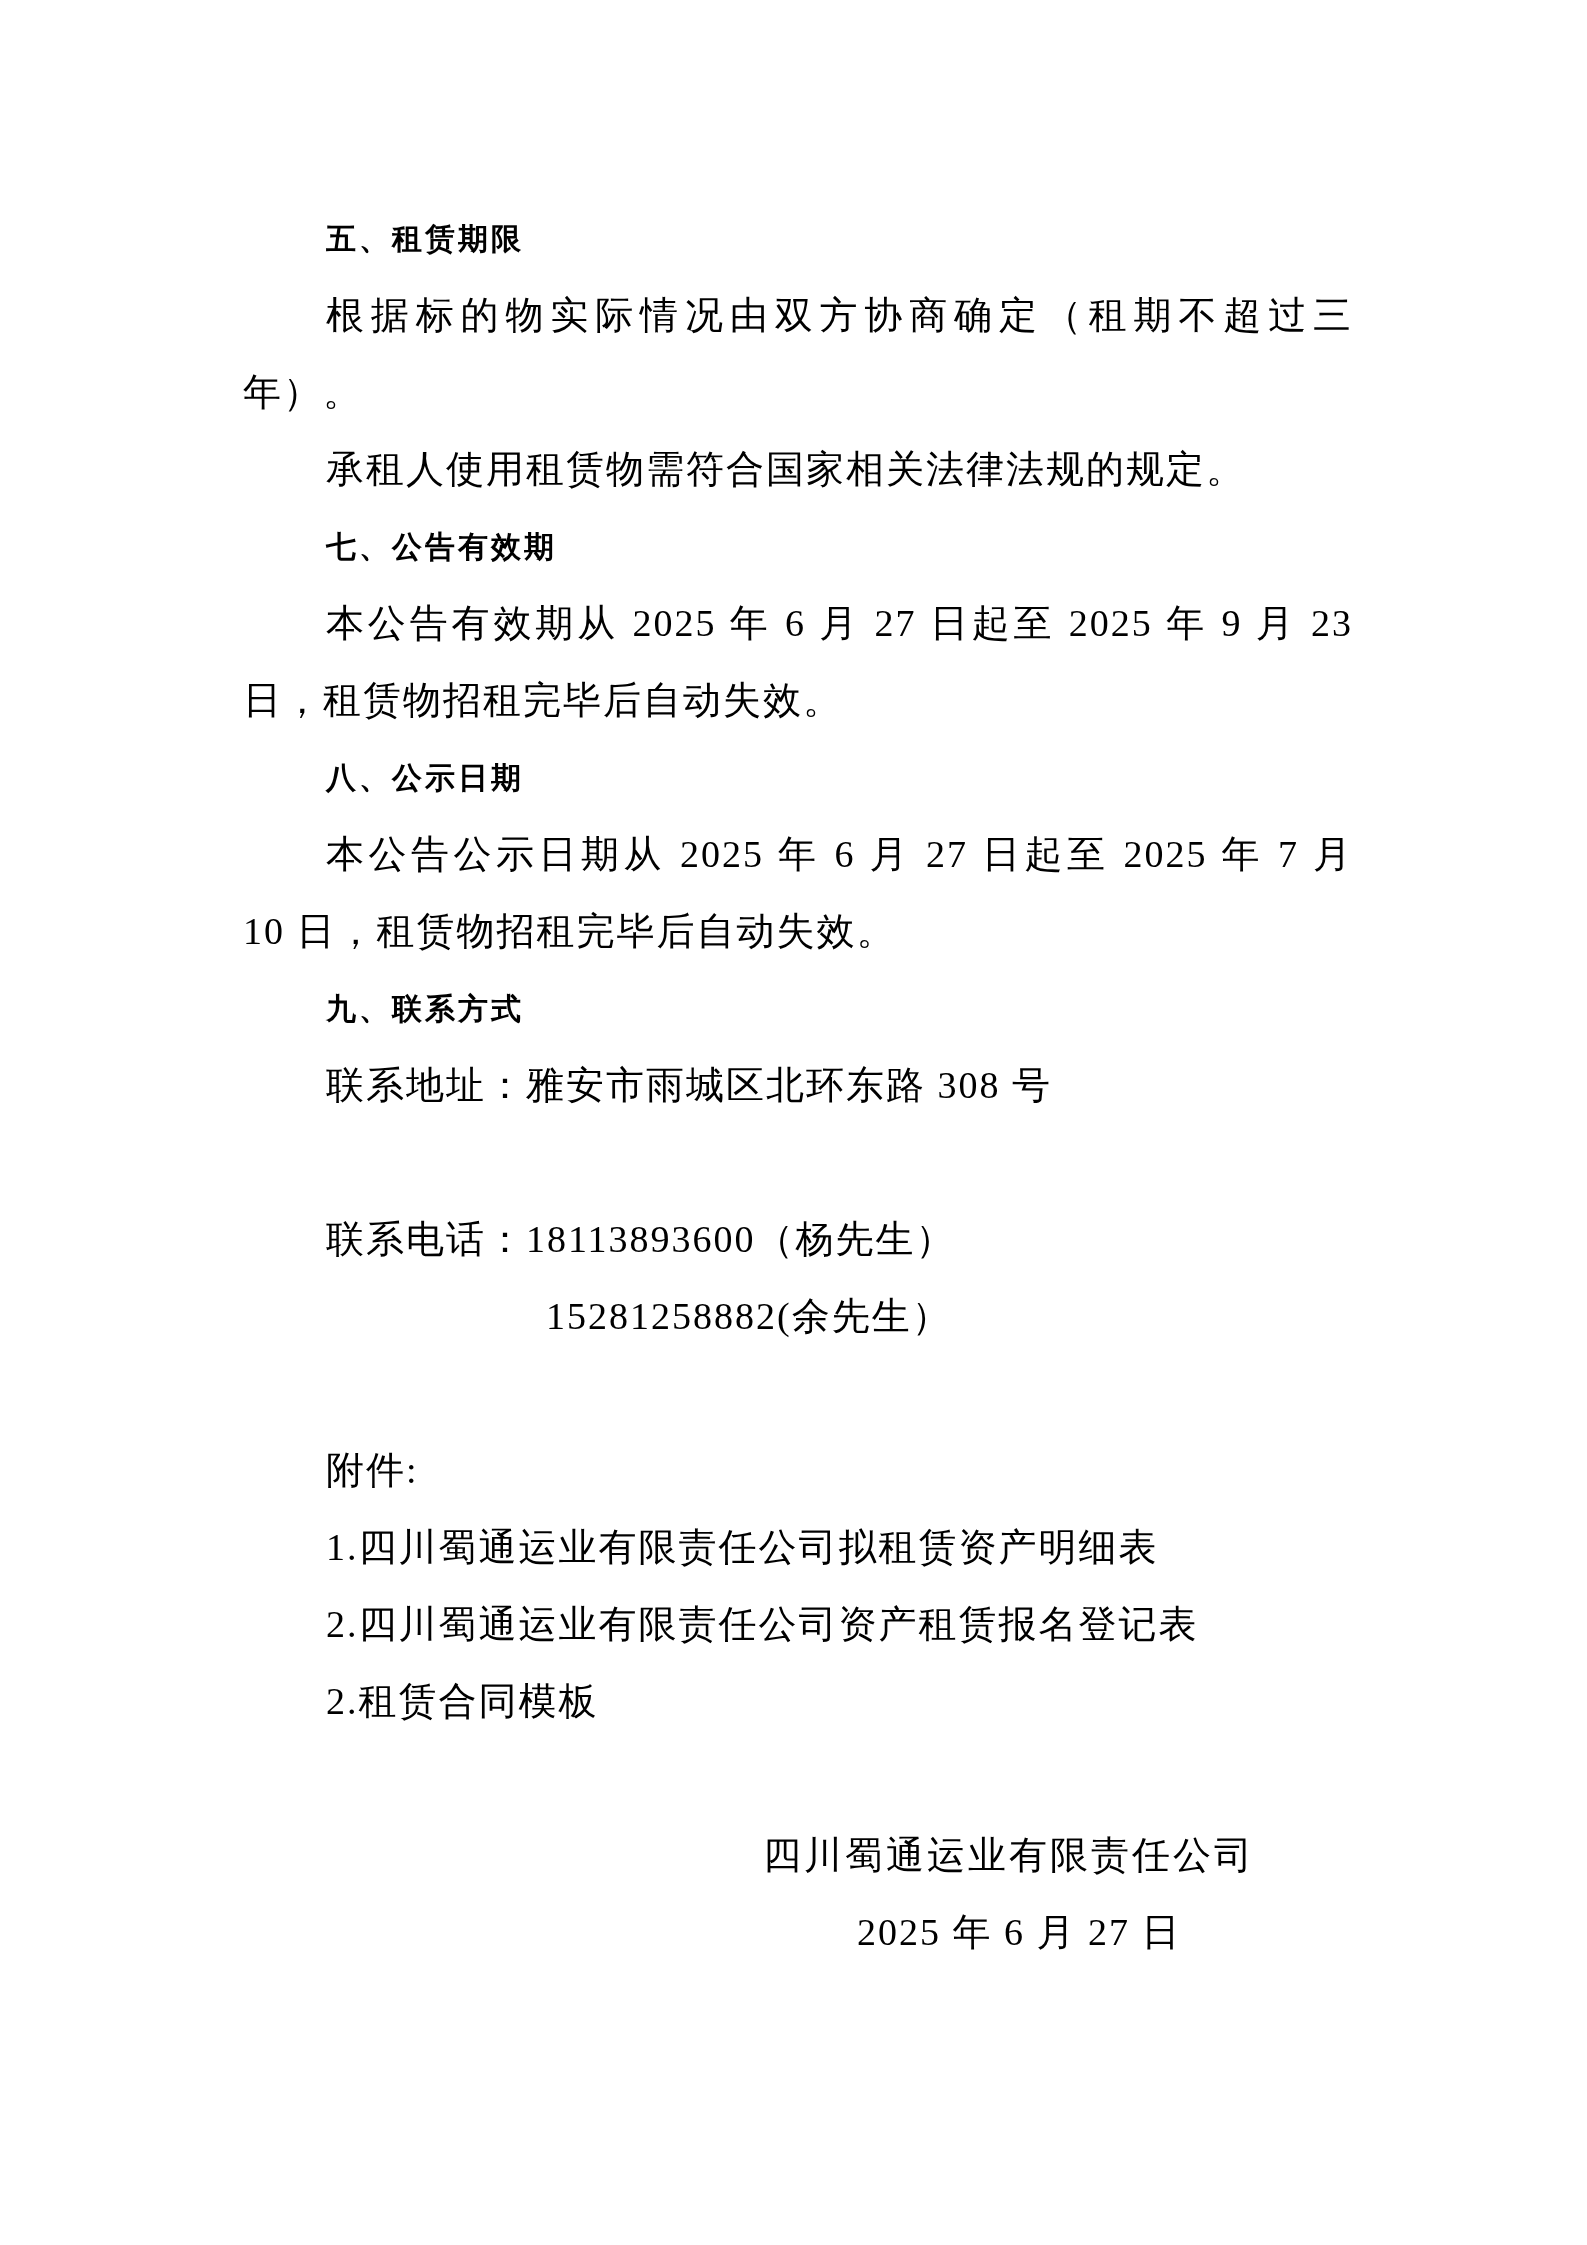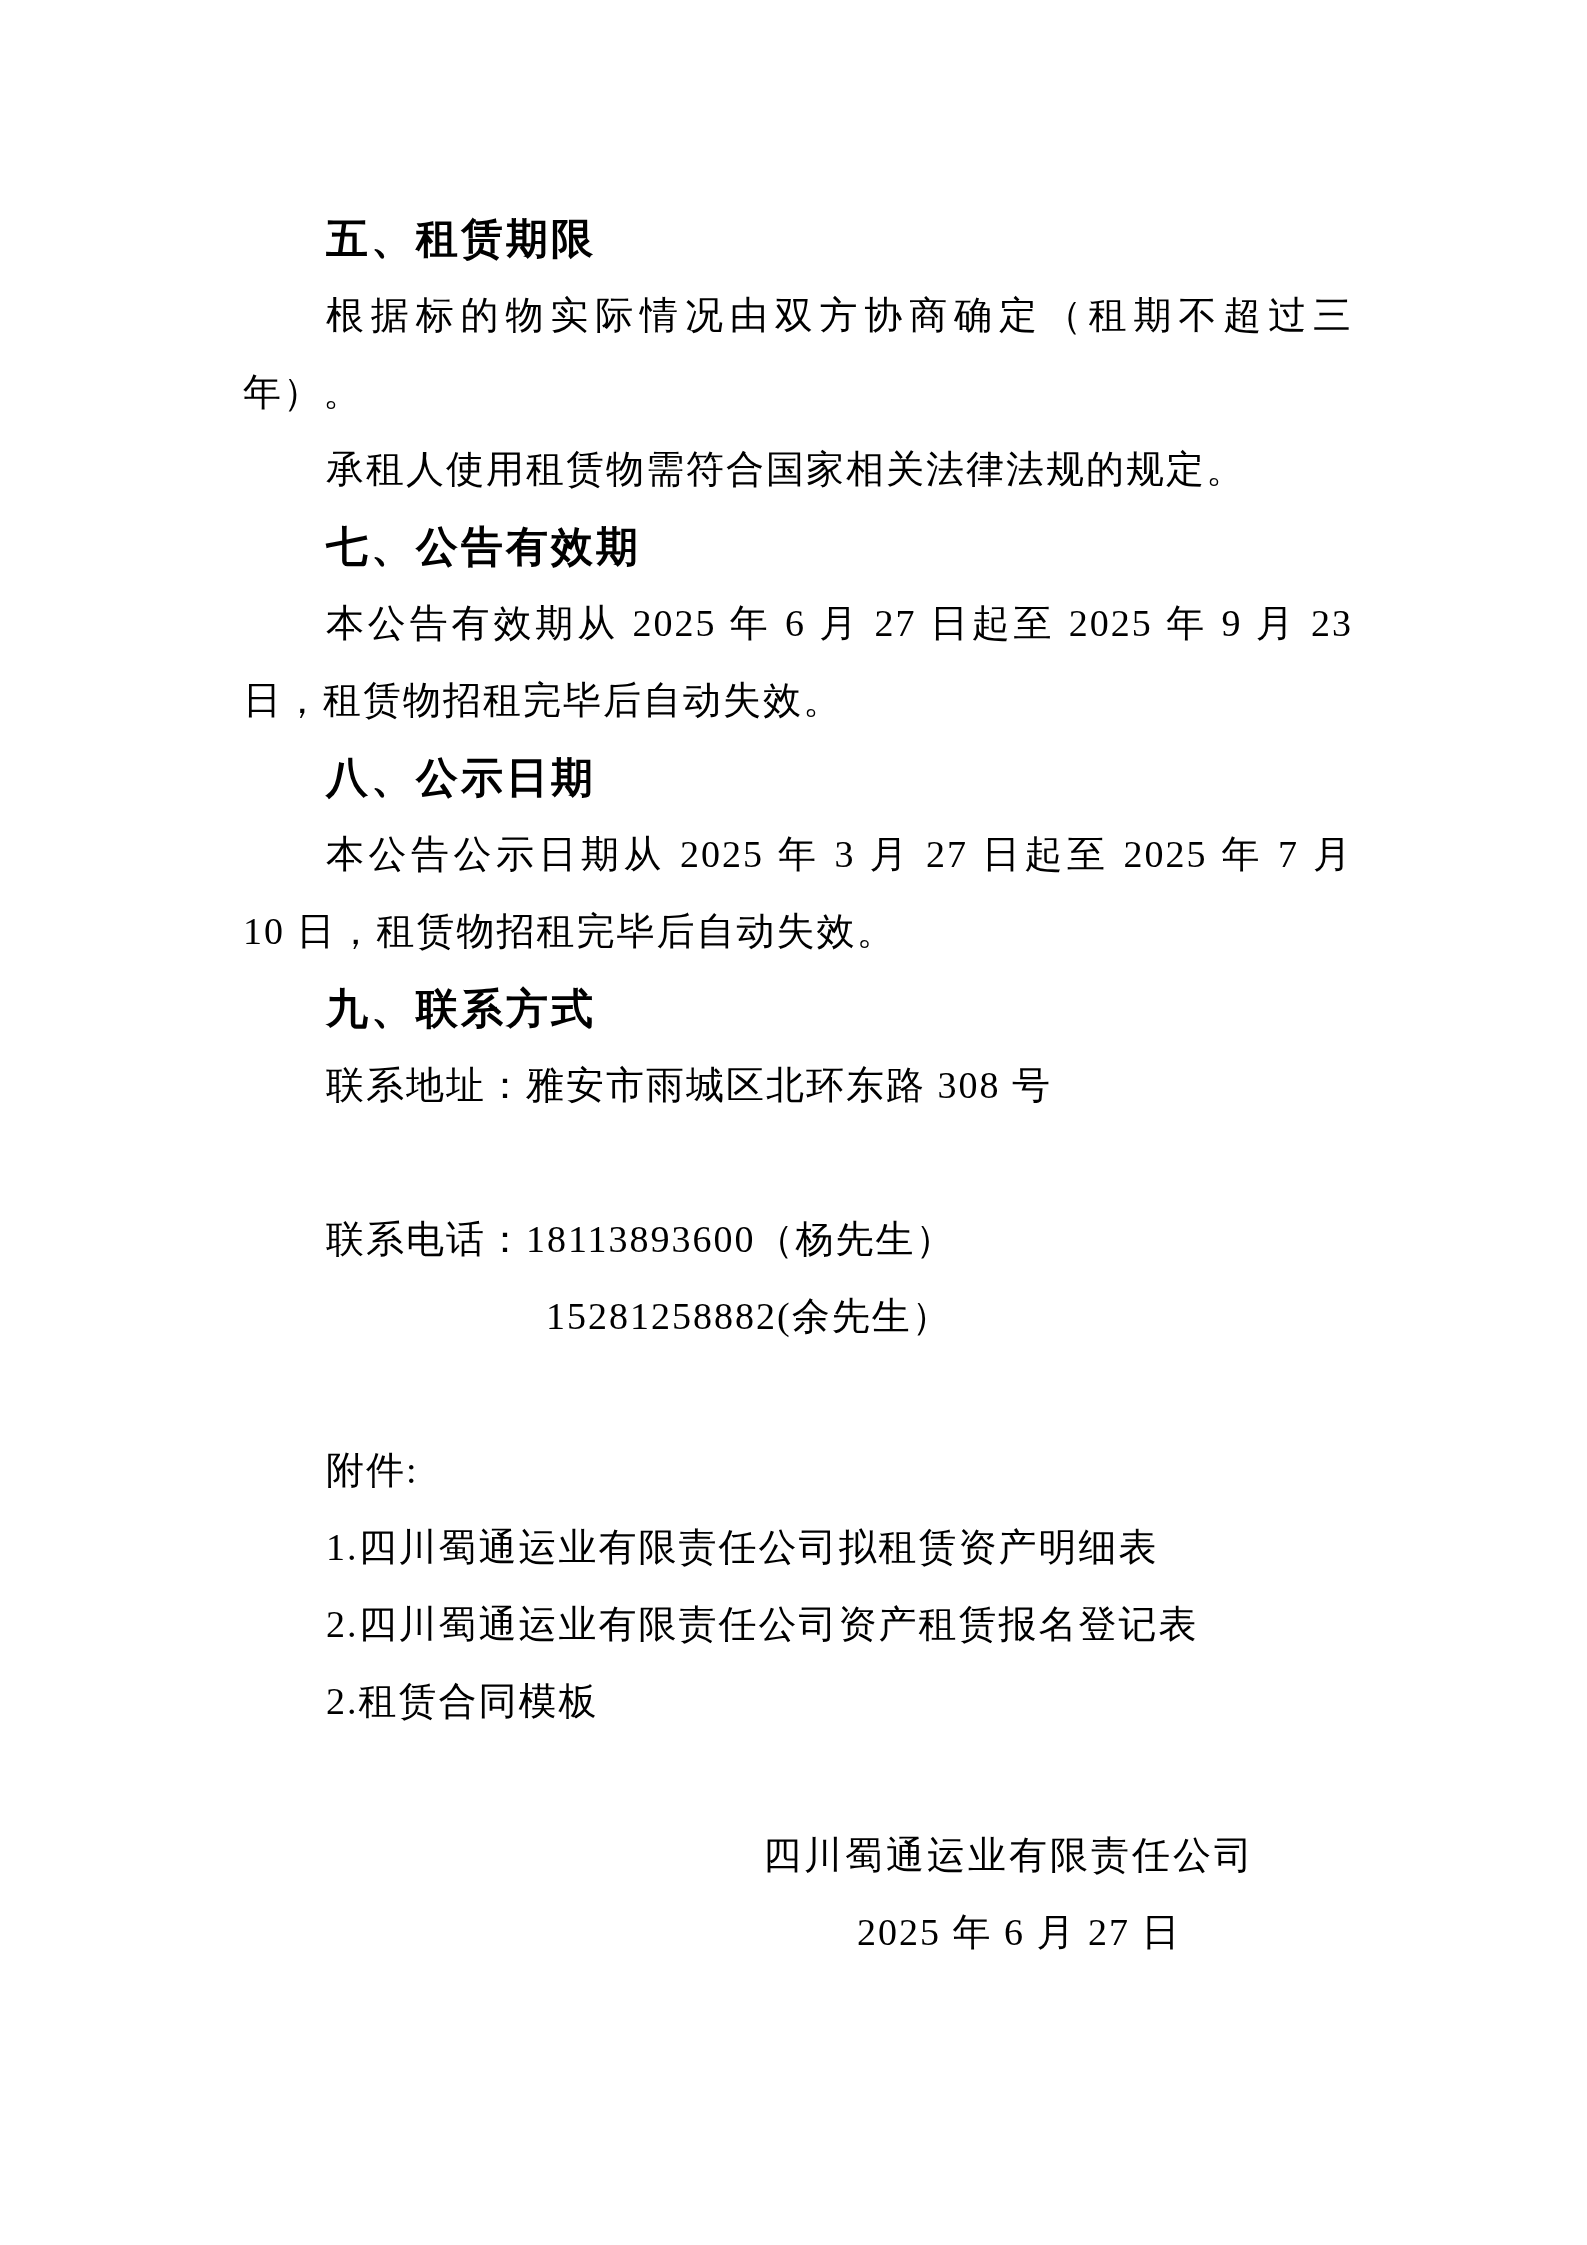--- a/index.html
+++ b/index.html
@@ -22,21 +22,21 @@
     line-height: 77px;
     font-size: 38px;
     letter-spacing: 2px;
     color: #000000;
     font-family: "Liberation Serif", "DejaVu Serif", serif;
     white-space: pre;
   }
   .h {
     font-family: "Liberation Sans", "DejaVu Sans", sans-serif;
     font-weight: bold;
-    font-size: 42px;
+    font-size: 30px;
     letter-spacing: 3px;
   }
   .ind { padding-left: 83px; }
   .just {
     padding-left: 83px;
     white-space: normal;
     text-align: justify;
     text-align-last: justify;
   }
   .phone2 { padding-left: 303px; }
@@ -54,21 +54,21 @@
     <div class="ln just">根据标的物实际情况由双方协商确定（租期不超过三</div>
     <div class="ln">年）。</div>
 
     <div class="ln ind">承租人使用租赁物需符合国家相关法律法规的规定。</div>
 
     <div class="ln h ind">七、公告有效期</div>
     <div class="ln just">本公告有效期从 2025 年 6 月 27 日起至 2025 年 9 月 23</div>
     <div class="ln">日，租赁物招租完毕后自动失效。</div>
 
     <div class="ln h ind">八、公示日期</div>
-    <div class="ln just">本公告公示日期从 2025 年 3 月 27 日起至 2025 年 7 月</div>
+    <div class="ln just">本公告公示日期从 2025 年 6 月 27 日起至 2025 年 7 月</div>
     <div class="ln">10 日，租赁物招租完毕后自动失效。</div>
 
     <div class="ln h ind">九、联系方式</div>
     <div class="ln ind">联系地址：雅安市雨城区北环东路 308 号</div>
     <div class="blank"></div>
     <div class="ln ind">联系电话：18113893600（杨先生）</div>
     <div class="ln phone2">15281258882(余先生）</div>
     <div class="blank"></div>
 
     <div class="ln ind">附件:</div>

